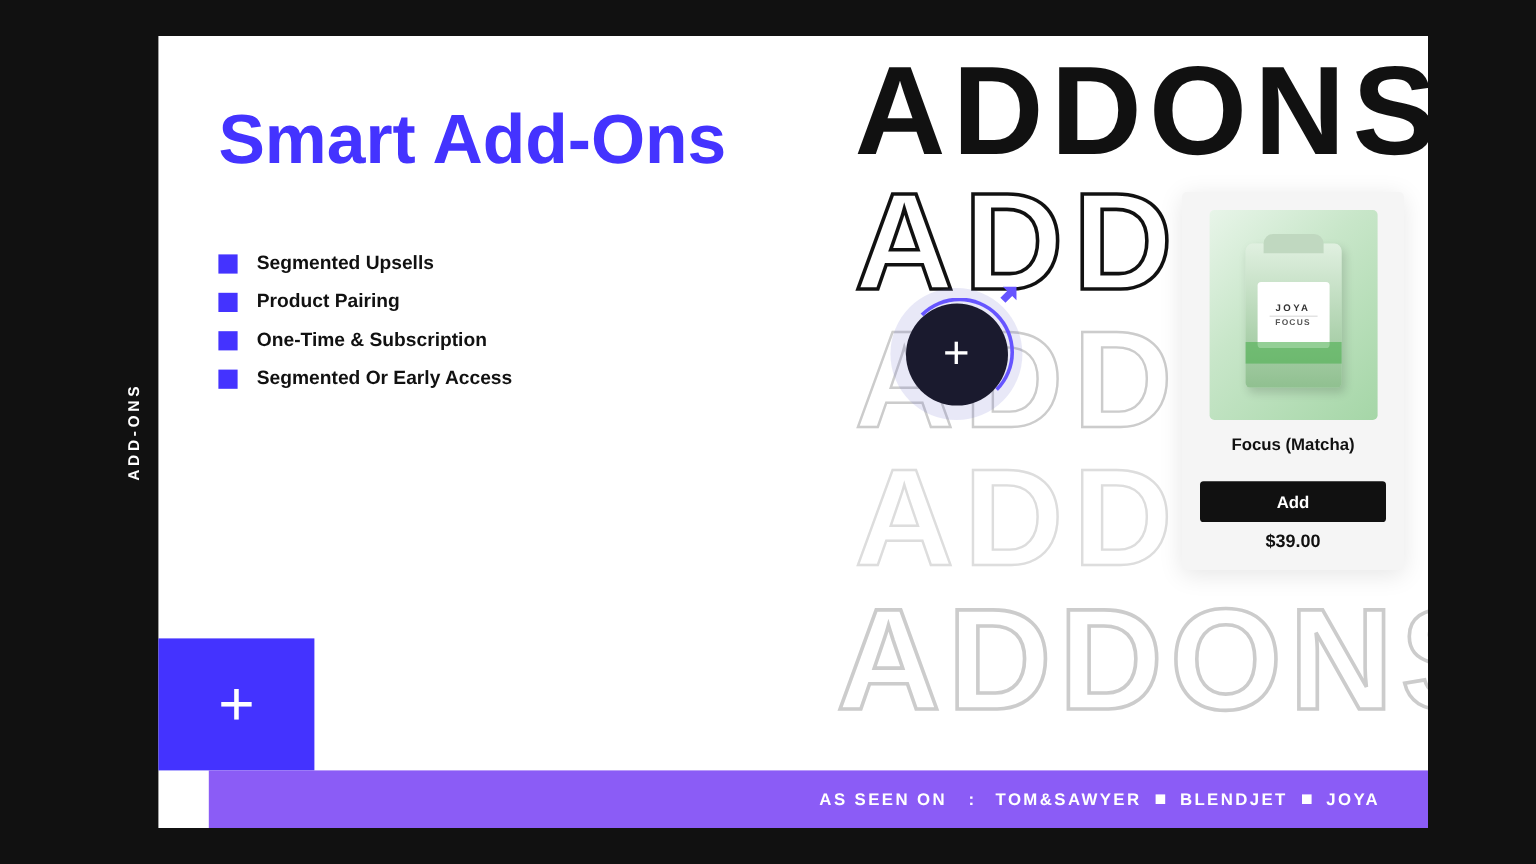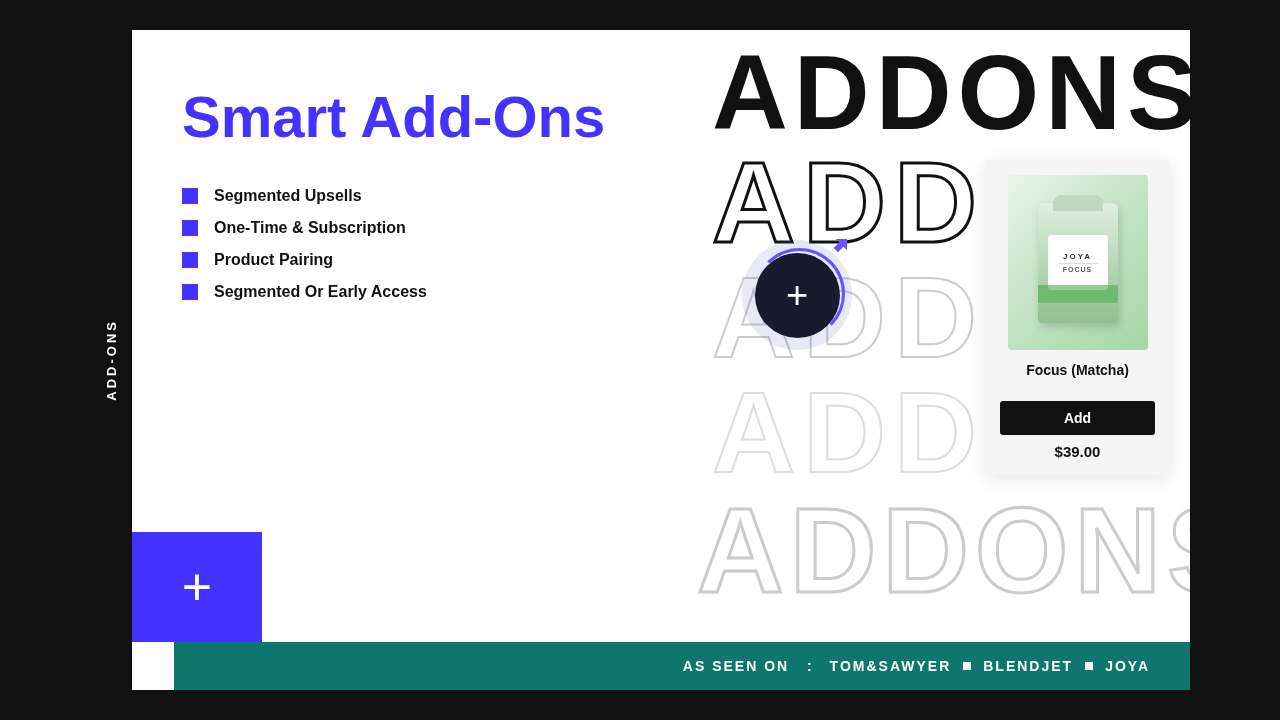--- a/index.html
+++ b/index.html
@@ -63,21 +63,21 @@
       display: flex;
       flex-direction: column;
       justify-content: flex-start;
     }
 
     .main-title {
       font-size: 58px;
       font-weight: 900;
       color: #4433ff;
       line-height: 1.1;
-      margin-bottom: 28px;
+      margin-bottom: 52px;
       font-family: 'Arial Black', 'Arial', sans-serif;
     }
 
     .bullet-list {
       list-style: none;
       margin-top: 10px;
     }
 
     .bullet-list li {
       display: flex;
@@ -361,21 +361,21 @@
       line-height: 1;
     }
 
     
     .footer-bar {
       position: absolute;
       bottom: 0;
       left: 42px;
       right: 0;
       height: 48px;
-      background: #0f766e;
+      background: #8b5cf6;
       display: flex;
       align-items: center;
       justify-content: flex-end;
       padding-right: 40px;
     }
 
     .footer-text {
       color: #fff;
       font-size: 14px;
       font-weight: 900;
@@ -413,25 +413,25 @@
         <span>Smart Add-Ons</span><br>
       </h1>
 
       <ul class="bullet-list">
         <li>
           <span class="bullet-square"></span>
           <span>Segmented Upsells</span>
         </li>
         <li>
           <span class="bullet-square"></span>
-          <span>One-Time &amp; Subscription</span>
+          <span>Product Pairing</span>
         </li>
         <li>
           <span class="bullet-square"></span>
-          <span>Product Pairing</span>
+          <span>One-Time &amp; Subscription</span>
         </li>
         <li>
           <span class="bullet-square"></span>
           <span>Segmented Or Early Access</span>
         </li>
       </ul>
 
       <div style="position: absolute; bottom: 48px; left: 0;">
         <div class="plus-button">
           <span class="plus-icon-large">+</span>

